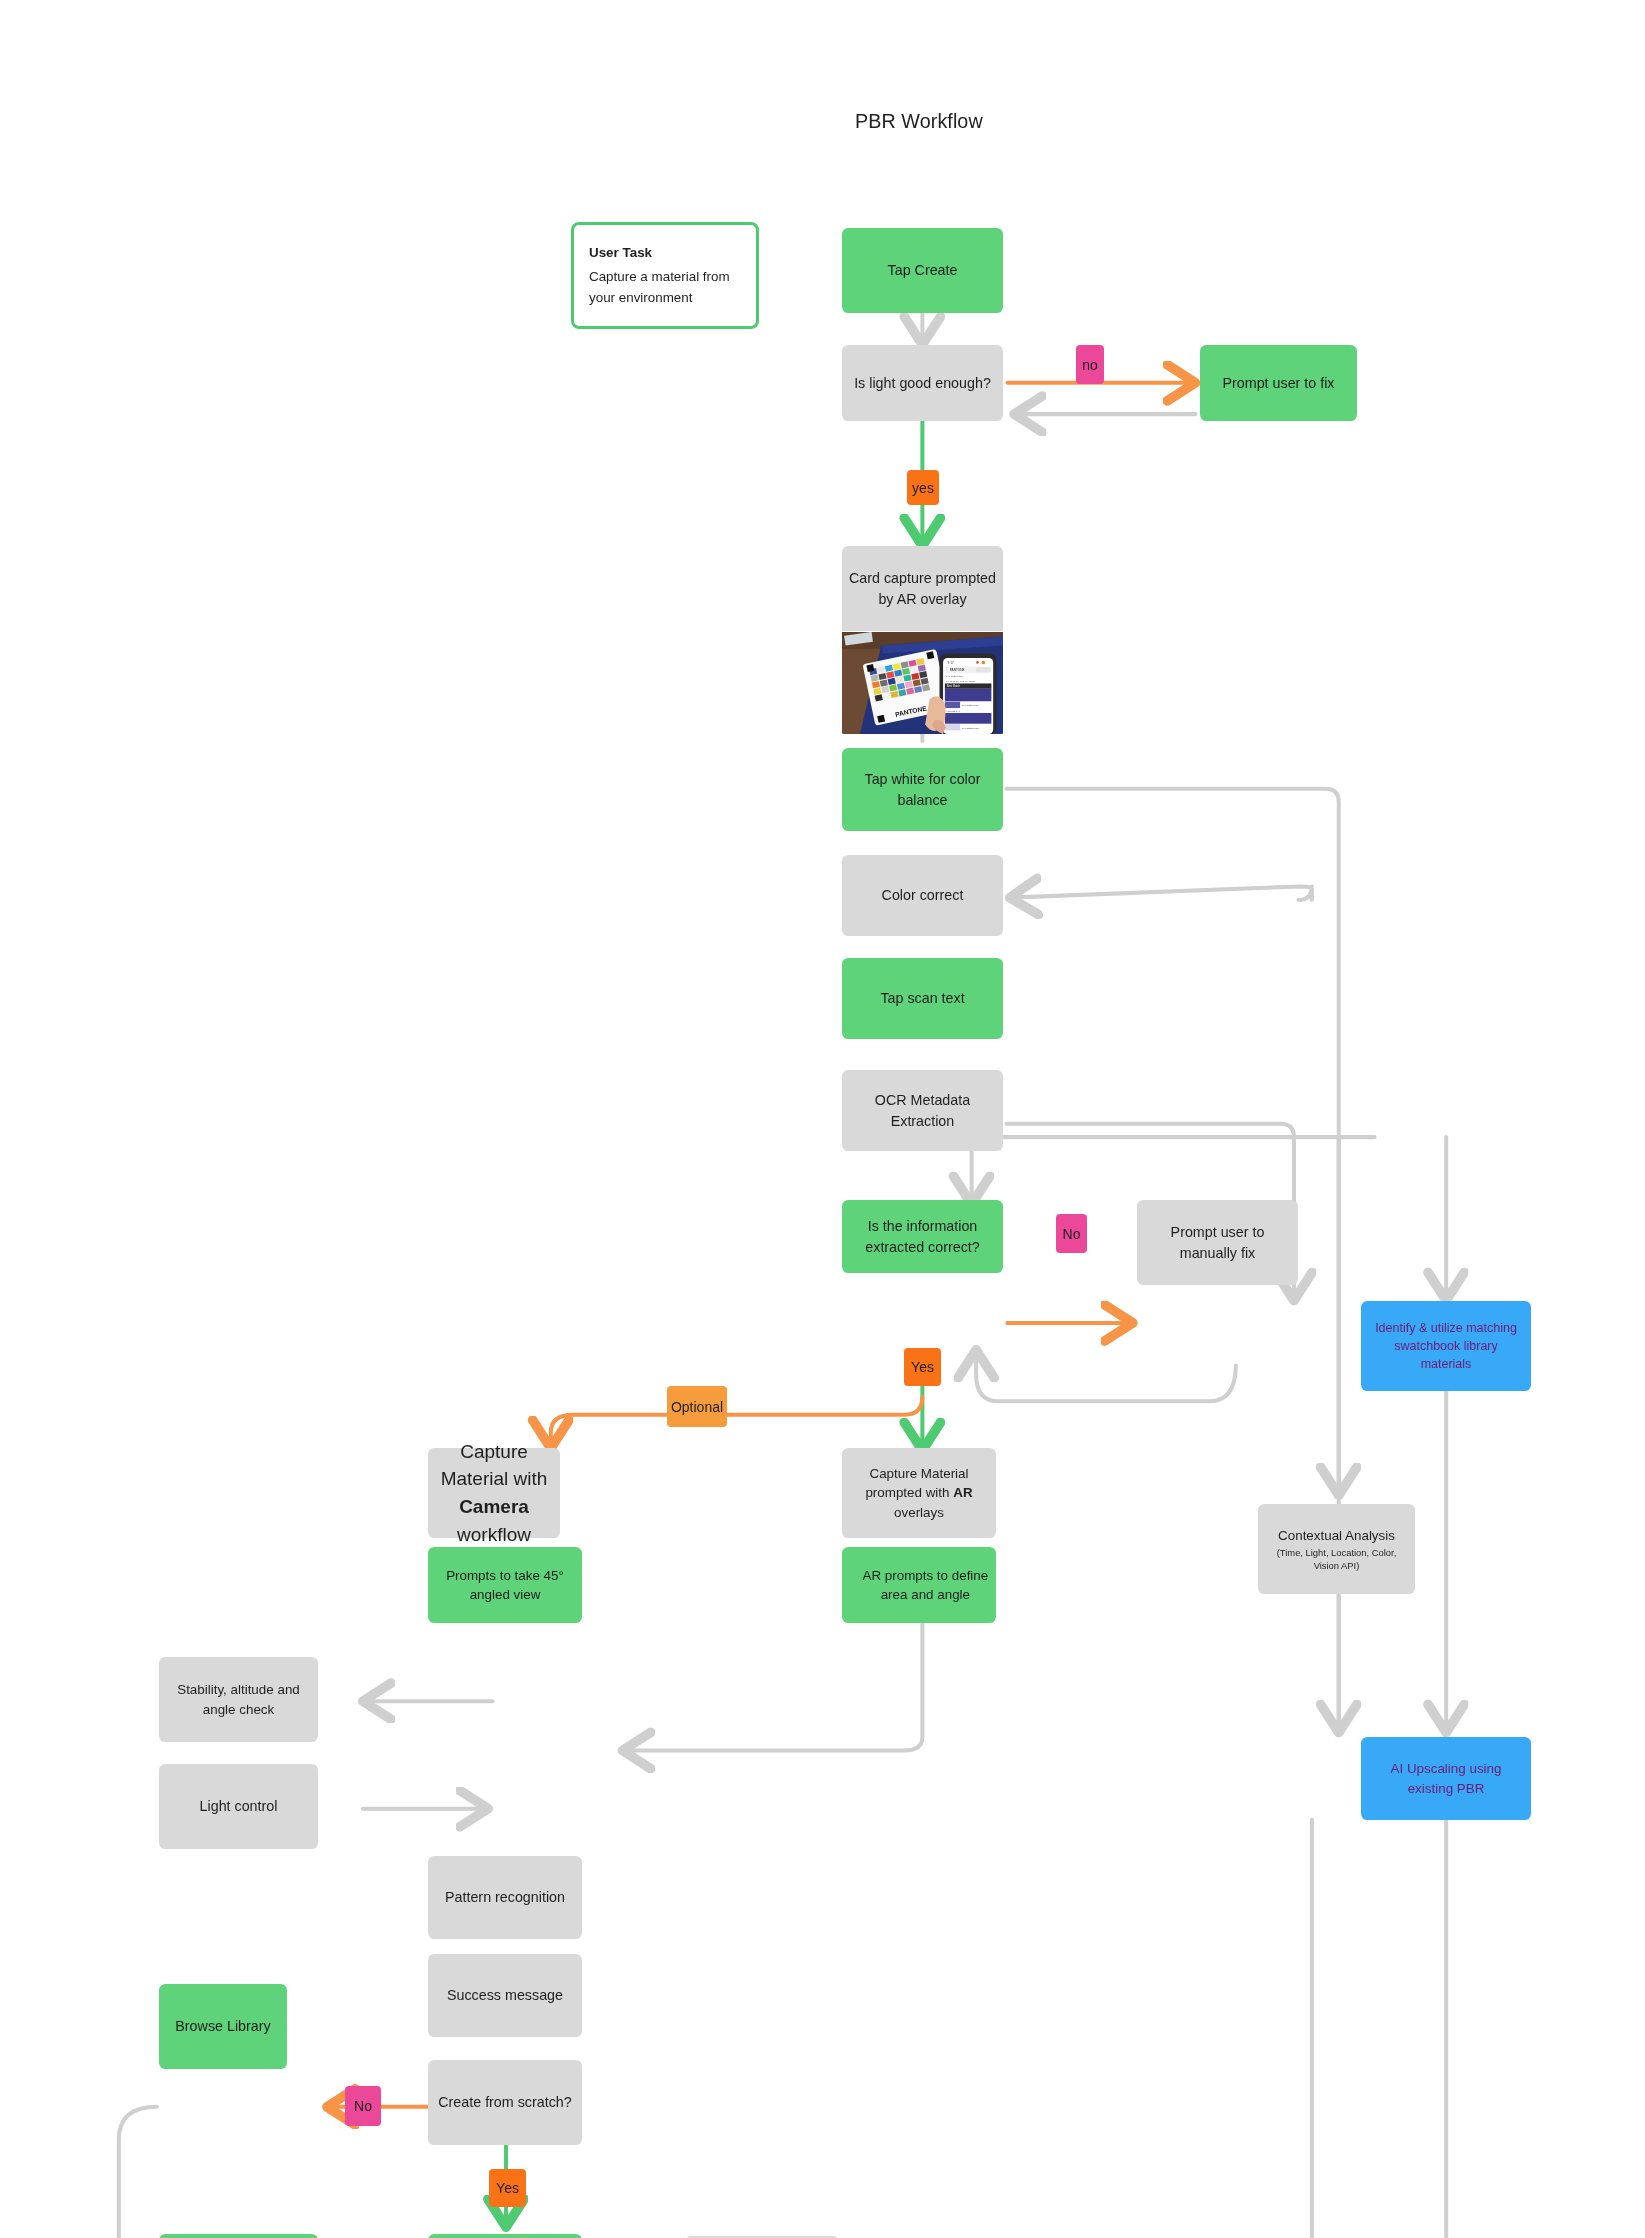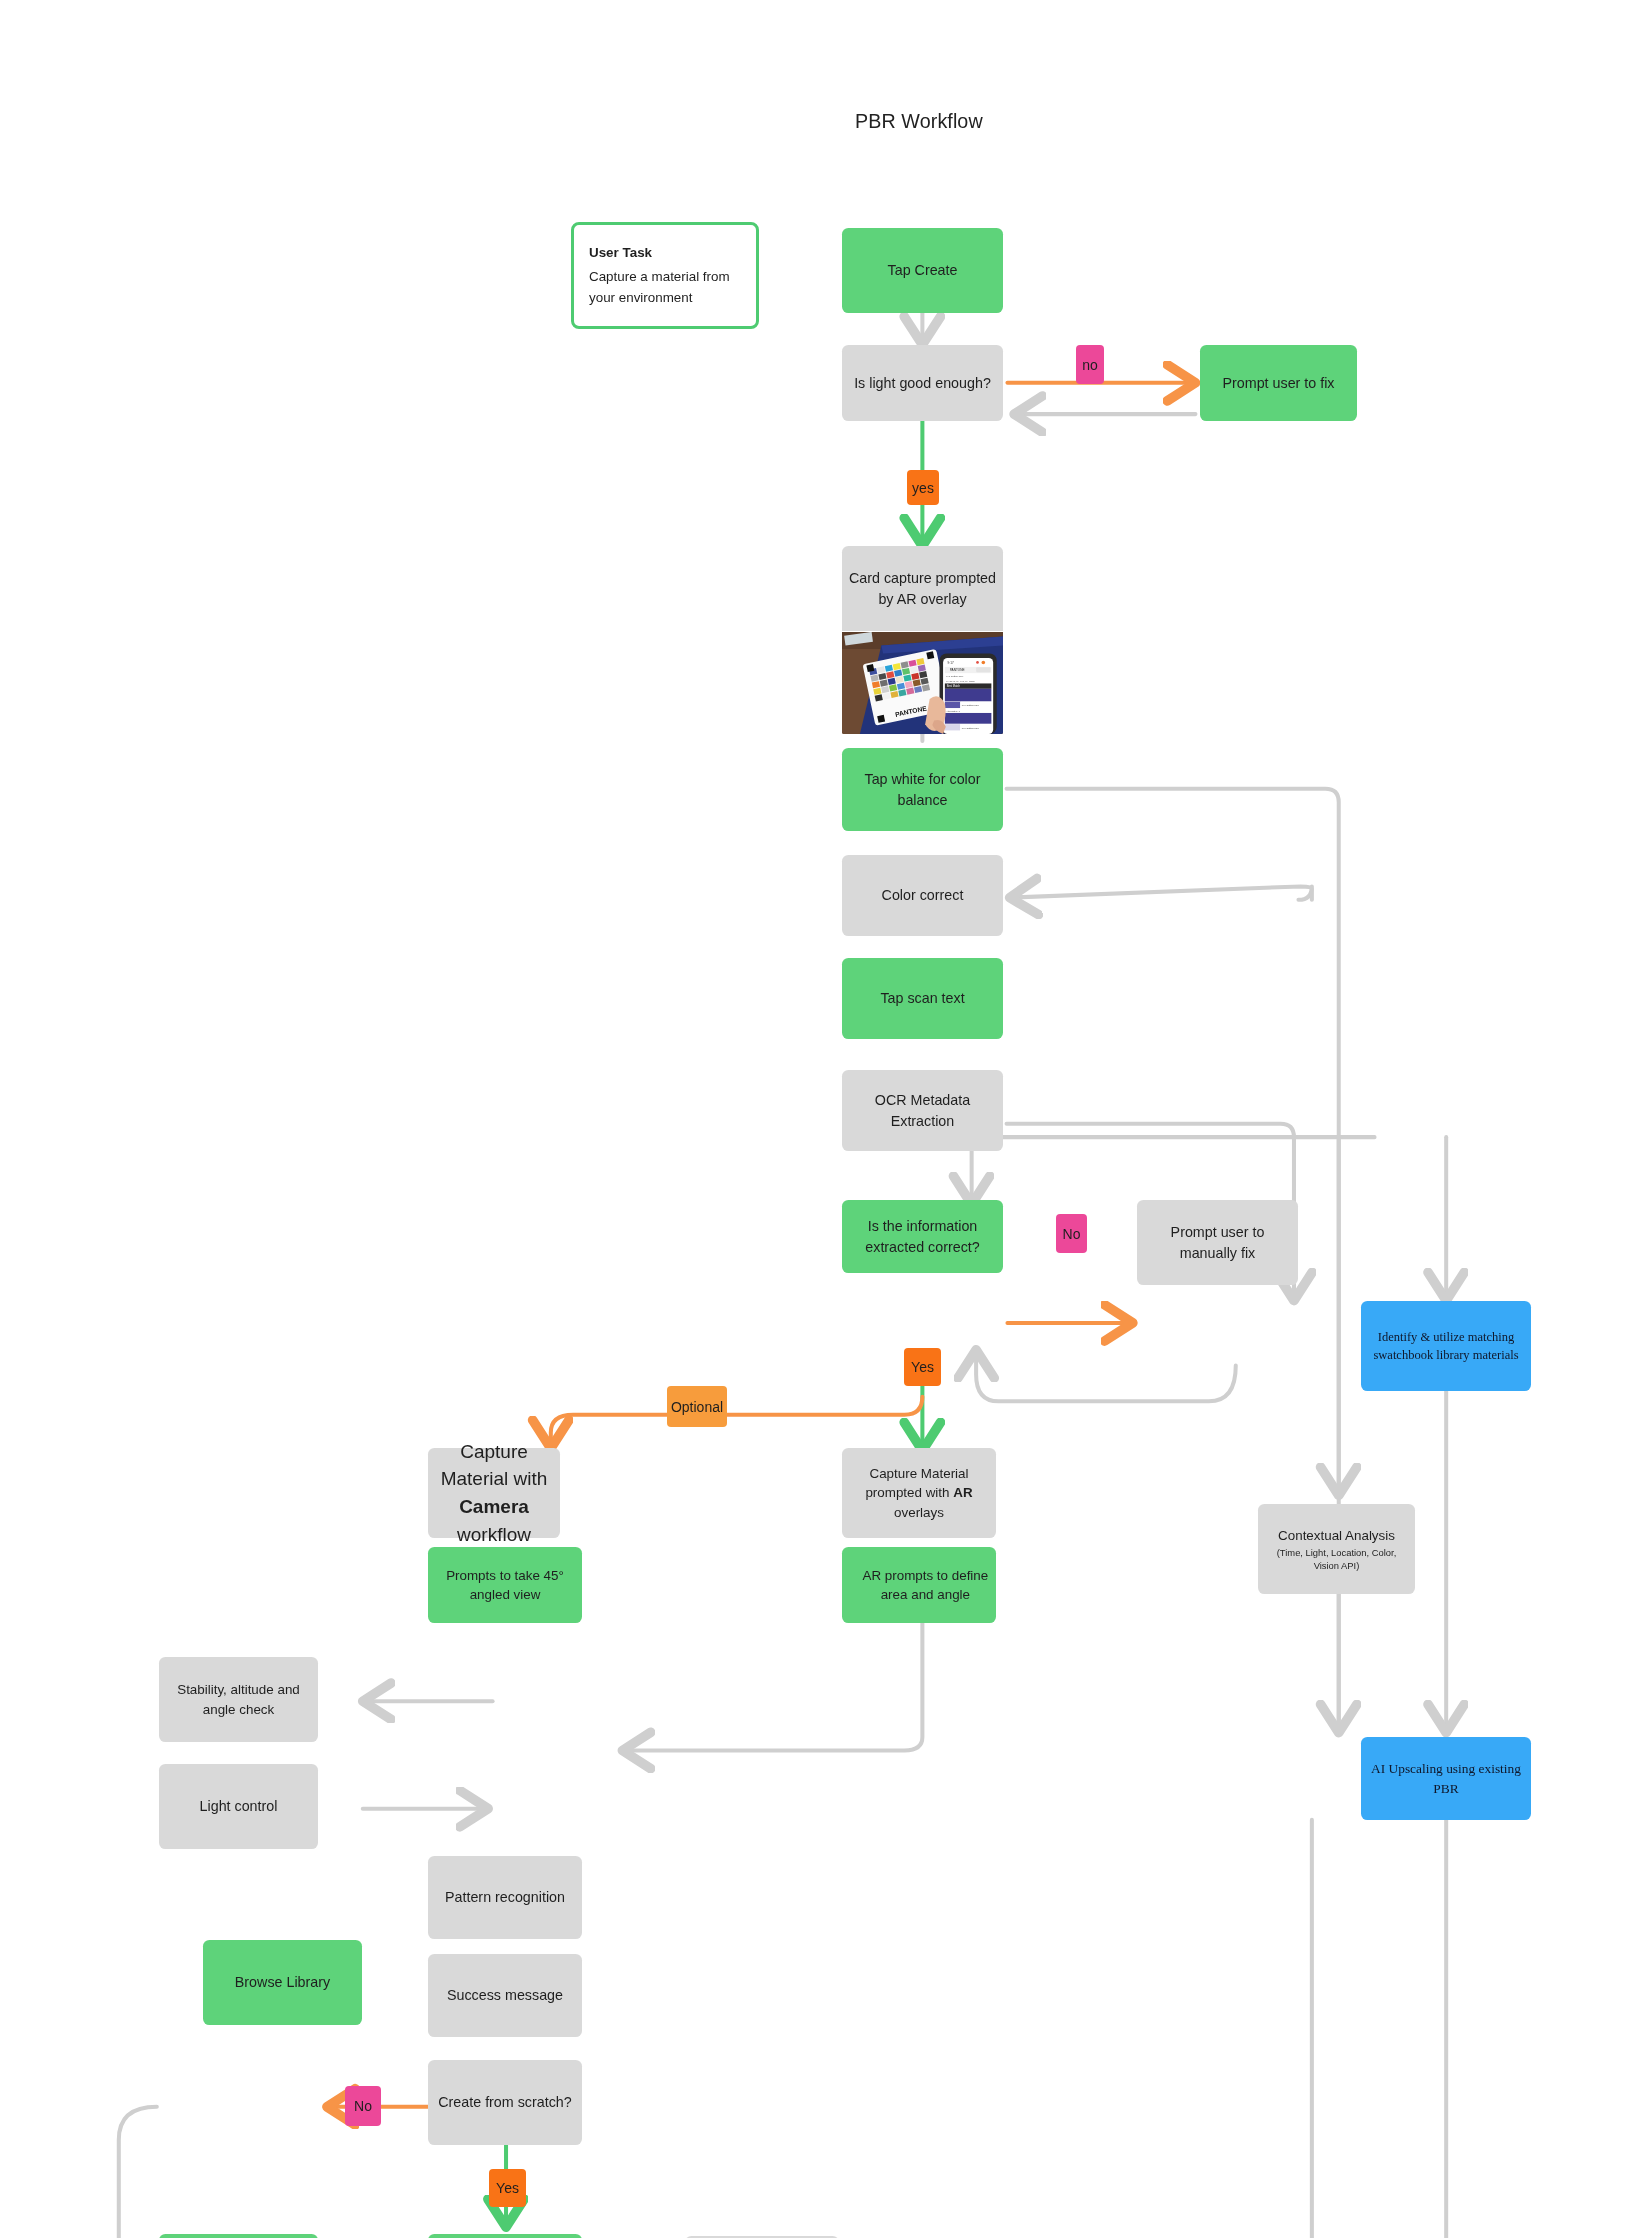--- a/index.html
+++ b/index.html
@@ -3,21 +3,21 @@
 <meta charset="utf-8">
 <style>
   html,body{margin:0;padding:0;background:#ffffff;}
   body{font-family:"Liberation Sans","DejaVu Sans",sans-serif;}
   #canvas{position:relative;width:1646px;height:3111px;background:#ffffff;overflow:hidden;}
   #wires{position:absolute;left:0;top:0;width:1646px;height:3111px;pointer-events:none;}
   .node{position:absolute;box-sizing:border-box;display:flex;align-items:center;justify-content:center;
         text-align:center;border-radius:6.3px;line-height:1.45;color:#1f1f1f;padding:3.6px 6.3px;}
   .n-green{background:#5ed37a;}
   .n-gray{background:#d9d9d9;}
-  .n-blue{background:#38a9f7;color:#0f172a;font-family:Liberation Serif, serif;}
+  .n-blue{background:#38a9f7;color:#701a75;}
   .n-outline{background:#ffffff;border:3.1px solid #4ecb71;border-radius:8px;justify-content:flex-start;
              align-items:flex-start;text-align:left;padding:0;}
   .usertask-inner{padding:17px 15px;font-size:13.4px;line-height:1.62;}
   .usertask-inner b{font-weight:bold;display:block;margin-bottom:1.8px;}
   .label{position:absolute;box-sizing:border-box;display:flex;align-items:center;justify-content:center;
          border-radius:4px;font-size:14px;color:#1f1f1f;text-align:center;}
   .l-pink{background:#ec4899;}
   .l-ltgreen{background:#f97316;}
   .l-orange{background:#f79c3c;}
   #title{position:absolute;font-size:19.7px;color:#222;letter-spacing:0.1px;}
@@ -263,21 +263,21 @@
 
 
   <div class="node n-gray t32" style="left:159px;top:1764px;width:159px;height:85px;">Light control</div>
 
   <div class="node n-blue t30" style="left:1361px;top:1737px;width:170px;height:83px;">AI Upscaling using existing PBR</div>
 
   <div class="node n-gray t32" style="left:428px;top:1856px;width:154px;height:83px;">Pattern recognition</div>
 
   <div class="node n-gray t32" style="left:428px;top:1954px;width:154px;height:83px;">Success message</div>
 
-  <div class="node n-green t32" style="left:159px;top:1940px;width:159px;height:85px;margin-left:44px;">Browse Library</div>
+  <div class="node n-green t32" style="left:159px;top:1984px;width:128px;height:85px;">Browse Library</div>
 
   <div class="node n-gray t32" style="left:428px;top:2060px;width:154px;height:85px;">Create from scratch?</div>
 
   <div class="node n-green t32" style="left:159px;top:2234px;width:159px;height:85px;">Recolor</div>
 
   <div class="node n-green t32" style="left:428px;top:2234px;width:154px;height:87px;">Tiling &amp; color validation</div>
 
   <div class="node n-gray t32" style="left:685px;top:2236px;width:154px;height:90px;">Tiling</div>
 
   <div class="label l-pink" style="left:1076px;top:345px;width:28px;height:39px;">no</div>

